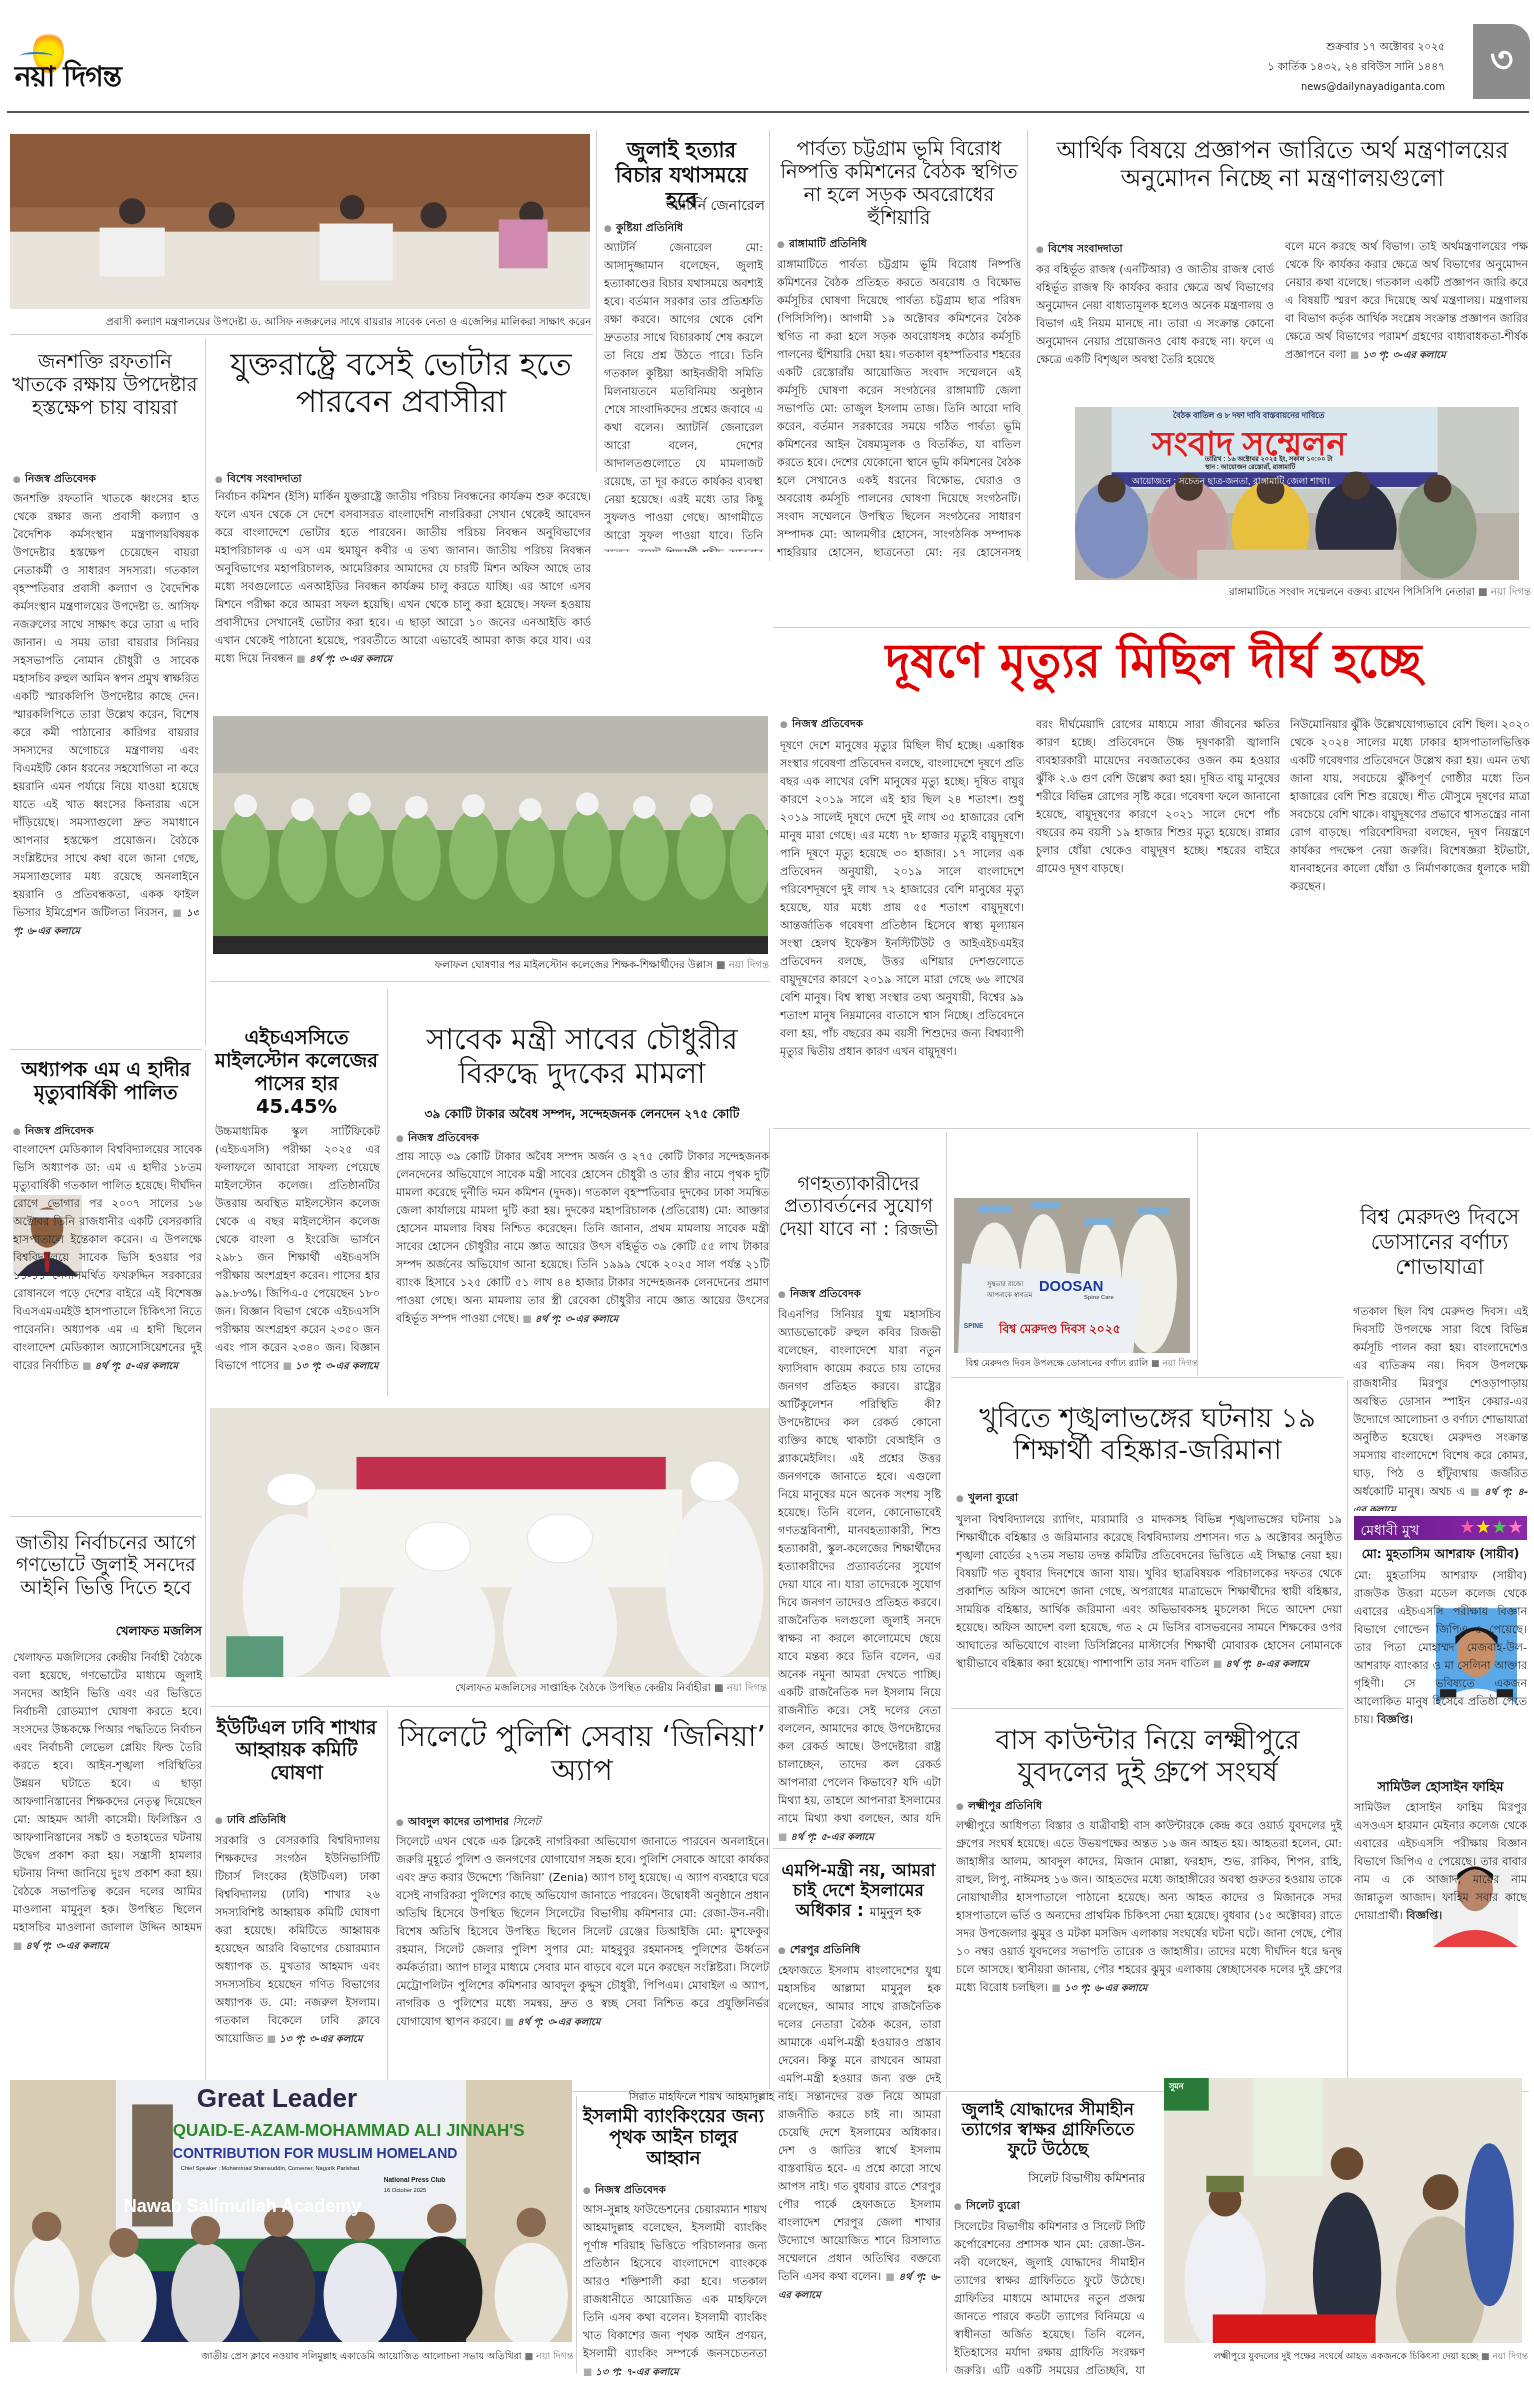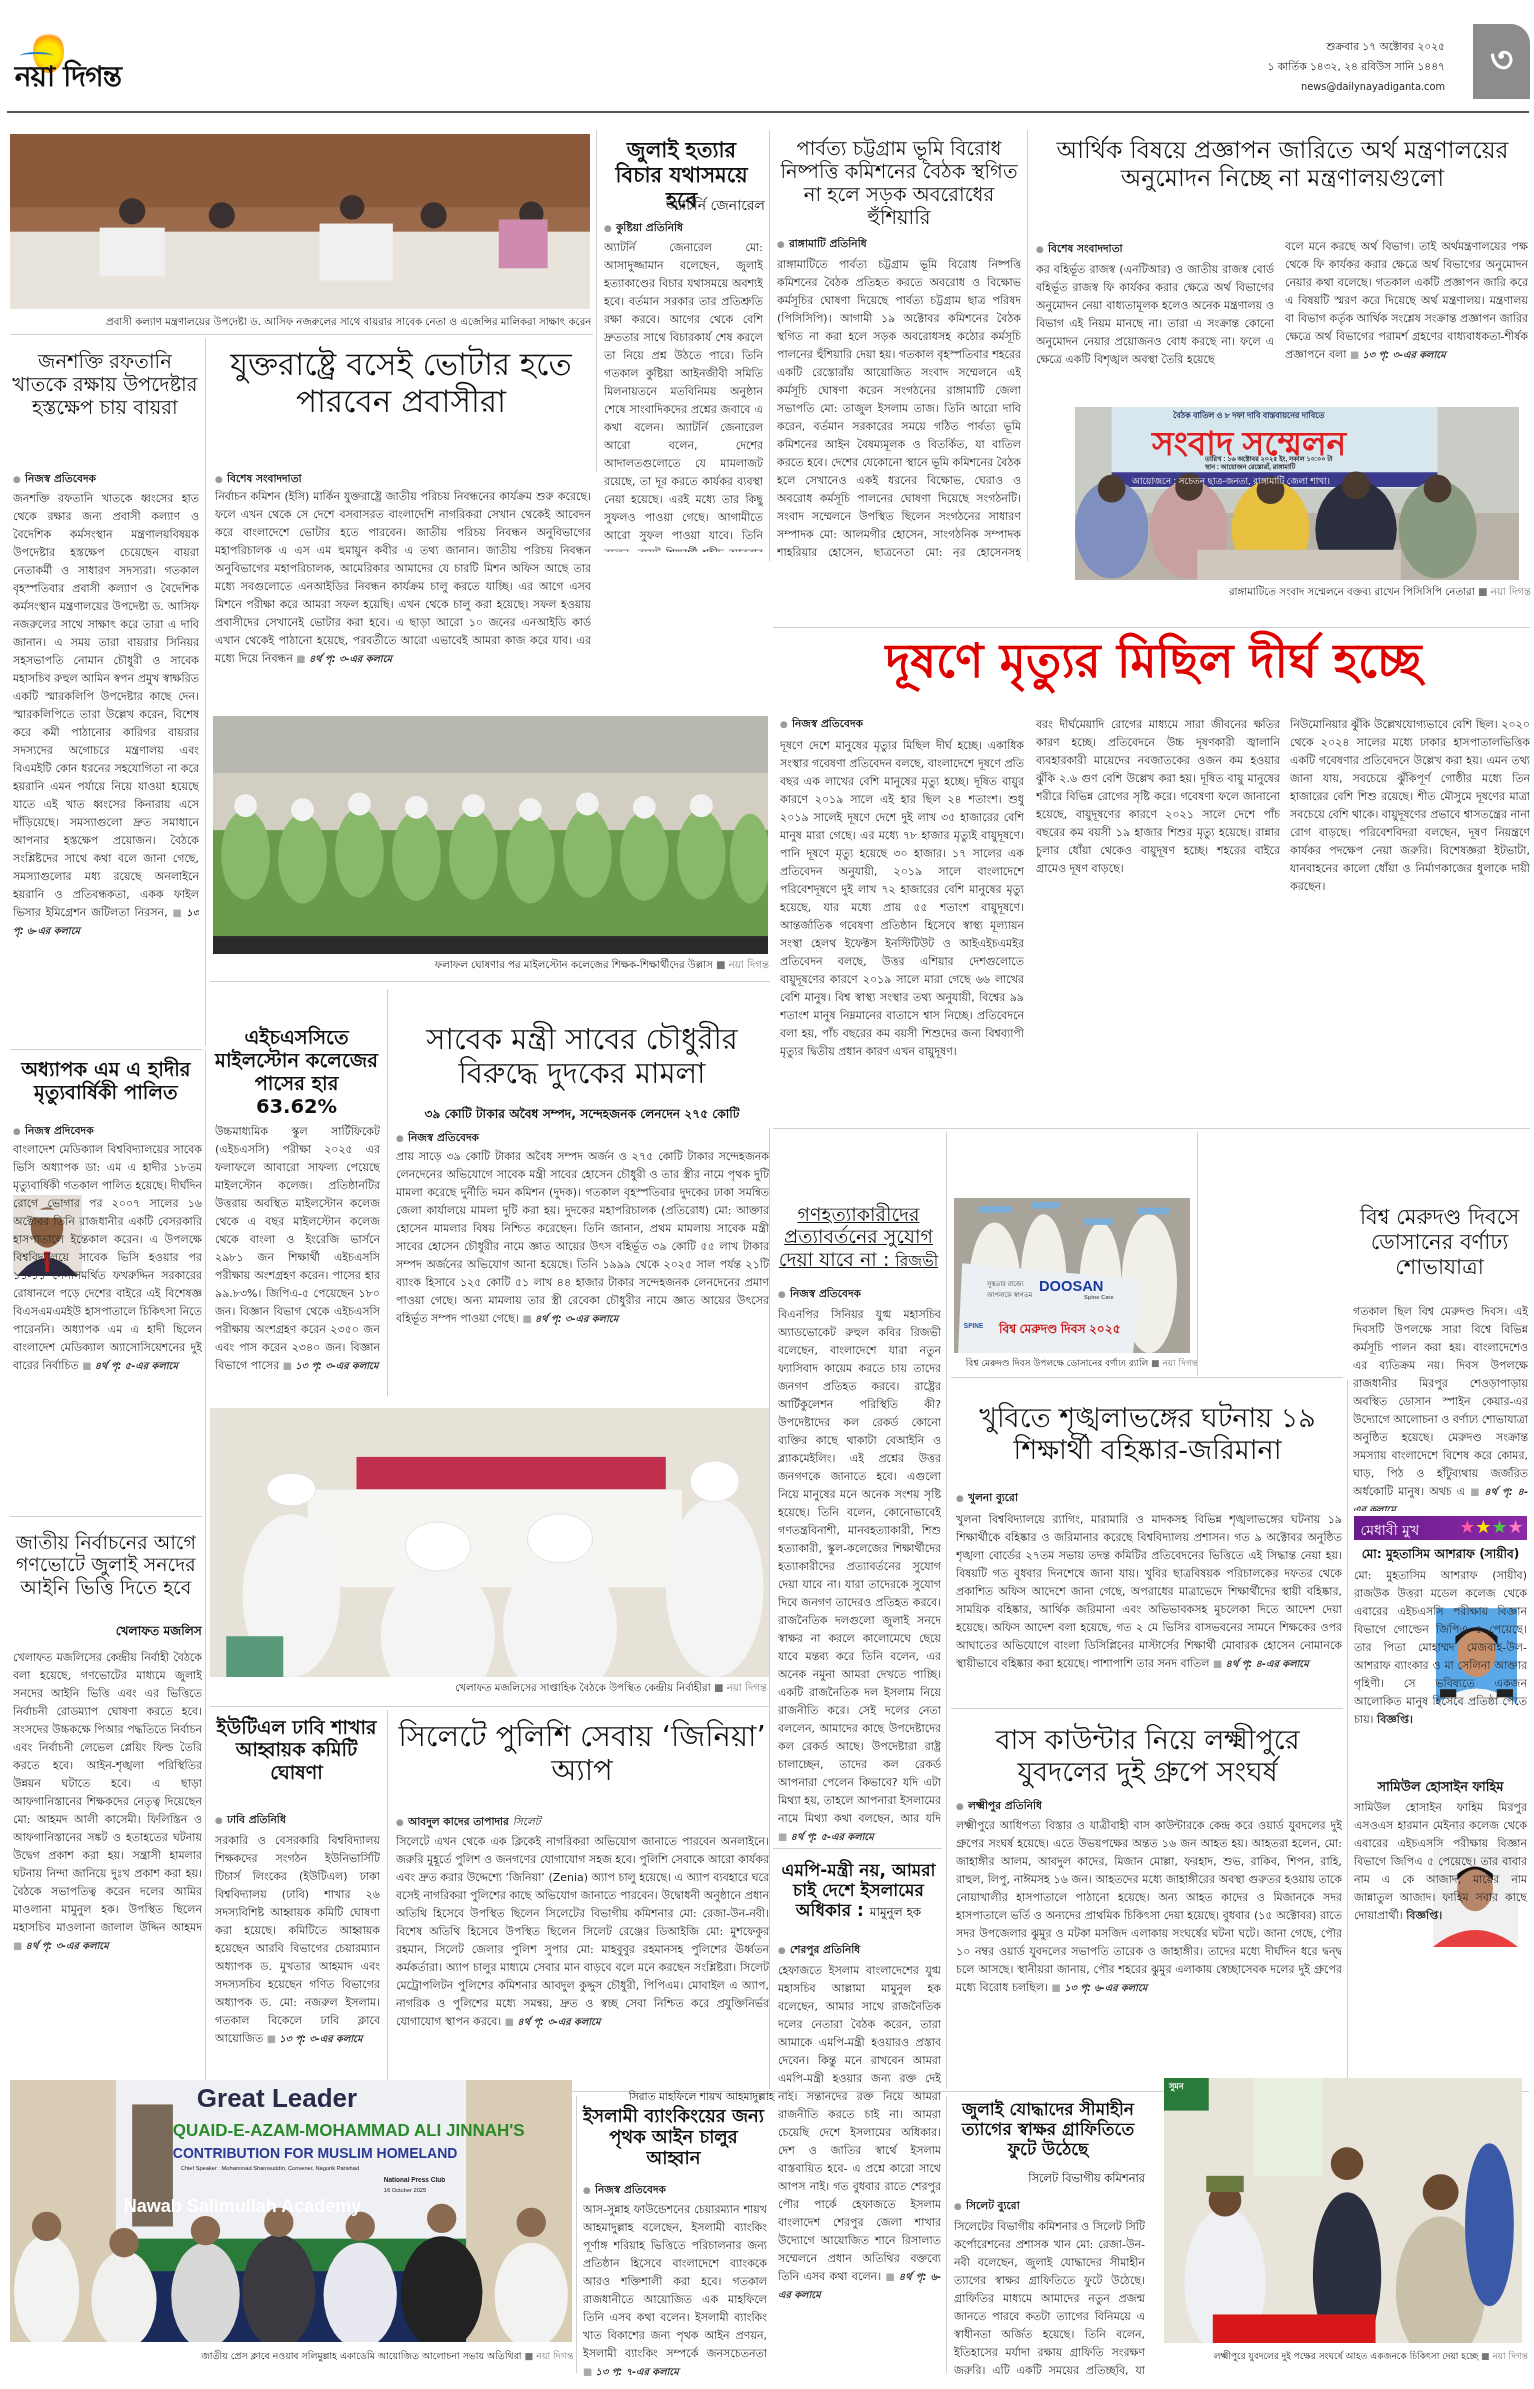--- a/index.html
+++ b/index.html
@@ -177,21 +177,21 @@
         <circle cx="600" cy="110" r="14"></circle>
       </g>
     <g fill="#2a2a2a">
         <rect x="0" y="270" width="682" height="22"></rect>
       </g>
   </svg>
 </div>
 <div class="caption" style="left:215px;top:957px;width:554px;"><span>ফলাফল ঘোষণার পর মাইলস্টোন কলেজের শিক্ষক-শিক্ষার্থীদের উল্লাস</span> <span class="src">■ <span>নয়া দিগন্ত</span></span></div>
 
 <div class="hrule" style="left:210px;top:981px;width:560px;"></div>
-<div class="hl bold" style="left:213px;top:1026px;width:167px;font-size:19.5px;">এইচএসসিতে মাইলস্টোন কলেজের পাসের হার 63.62%</div>
+<div class="hl bold" style="left:213px;top:1026px;width:167px;font-size:19.5px;">এইচএসসিতে মাইলস্টোন কলেজের পাসের হার 45.45%</div>
 <div class="body" style="left:215px;top:1123px;width:165px;height:277px;"><span>উচ্চমাধ্যমিক স্কুল সার্টিফিকেট (এইচএসসি) পরীক্ষা ২০২৫ এর ফলাফলে আবারো সাফল্য পেয়েছে মাইলস্টোন কলেজ। প্রতিষ্ঠানটির উত্তরায় অবস্থিত মাইলস্টোন কলেজ থেকে এ বছর মাইলস্টোন কলেজ থেকে বাংলা ও ইংরেজি ভার্সনে ২৯৮১ জন শিক্ষার্থী এইচএসসি পরীক্ষায় অংশগ্রহণ করেন। পাসের হার ৯৯.৮৩%। জিপিএ-৫ পেয়েছেন ১৮০ জন। বিজ্ঞান বিভাগ থেকে এইচএসসি পরীক্ষায় অংশগ্রহণ করেন ২৩৫০ জন এবং পাস করেন ২৩৪০ জন। বিজ্ঞান বিভাগে পাসের</span> <span class="cont">১৩ পৃ: ৩-এর কলামে</span></div>
 
 <div class="vrule" style="left:387px;top:989px;height:407px;"></div>
 
 <div class="hl" style="left:395px;top:1022px;width:374px;font-size:29px;">সাবেক মন্ত্রী সাবের চৌধুরীর বিরুদ্ধে দুদকের মামলা</div>
 <div class="hl bold" style="left:395px;top:1107px;width:374px;font-size:12.2px;">৩৯ কোটি টাকার অবৈধ সম্পদ, সন্দেহজনক লেনদেন ২৭৫ কোটি</div>
 <div class="byline" style="left:396px;top:1130px;">নিজস্ব প্রতিবেদক</div>
 <div class="body" style="left:396px;top:1148px;width:373px;height:236px;"><span>প্রায় সাড়ে ৩৯ কোটি টাকার অবৈধ সম্পদ অর্জন ও ২৭৫ কোটি টাকার সন্দেহজনক লেনদেনের অভিযোগে সাবেক মন্ত্রী সাবের হোসেন চৌধুরী ও তার স্ত্রীর নামে পৃথক দুটি মামলা করেছে দুর্নীতি দমন কমিশন (দুদক)। গতকাল বৃহস্পতিবার দুদকের ঢাকা সমন্বিত জেলা কার্যালয়ে মামলা দুটি করা হয়। দুদকের মহাপরিচালক (প্রতিরোধ) মো: আক্তার হোসেন মামলার বিষয় নিশ্চিত করেছেন। তিনি জানান, প্রথম মামলায় সাবেক মন্ত্রী সাবের হোসেন চৌধুরীর নামে জ্ঞাত আয়ের উৎস বহির্ভূত ৩৯ কোটি ৫৫ লাখ টাকার সম্পদ অর্জনের অভিযোগ আনা হয়েছে। তিনি ১৯৯৯ থেকে ২০২৫ সাল পর্যন্ত ২১টি ব্যাংক হিসাবে ১২৫ কোটি ৫১ লাখ ৪৪ হাজার টাকার সন্দেহজনক লেনদেনের প্রমাণ পাওয়া গেছে। অন্য মামলায় তার স্ত্রী রেবেকা চৌধুরীর নামে জ্ঞাত আয়ের উৎসের বহির্ভূত সম্পদ পাওয়া গেছে।</span> <span class="cont">৪র্থ পৃ: ৩-এর কলামে</span></div>
 
 <div class="hrule" style="left:9.8px;top:1049px;width:192px;"></div>
@@ -245,21 +245,21 @@
 <div class="body" style="left:215px;top:1832px;width:165px;height:252px;"><span>সরকারি ও বেসরকারি বিশ্ববিদ্যালয় শিক্ষকদের সংগঠন ইউনিভার্সিটি টিচার্স লিংকের (ইউটিএল) ঢাকা বিশ্ববিদ্যালয় (ঢাবি) শাখার ২৬ সদস্যবিশিষ্ট আহ্বায়ক কমিটি ঘোষণা করা হয়েছে। কমিটিতে আহ্বায়ক হয়েছেন আরবি বিভাগের চেয়ারম্যান অধ্যাপক ড. মুখতার আহমাদ এবং সদস্যসচিব হয়েছেন গণিত বিভাগের অধ্যাপক ড. মো: নজরুল ইসলাম। গতকাল বিকেলে ঢাবি ক্লাবে আয়োজিত</span> <span class="cont">১৩ পৃ: ৩-এর কলামে</span></div>
 
 <div class="vrule" style="left:387px;top:1710px;height:383px;"></div>
 
 <div class="hl" style="left:395px;top:1719px;width:374px;font-size:29px;">সিলেটে পুলিশি সেবায় ‘জিনিয়া’ অ্যাপ</div>
 <div class="byline" style="left:396px;top:1814px;"><span>আবদুল কাদের তাপাদার</span> <span style="font-weight:normal;font-style:italic;">সিলেট</span></div>
 <div class="body" style="left:396px;top:1833px;width:373px;height:248px;"><span>সিলেটে এখন থেকে এক ক্লিকেই নাগরিকরা অভিযোগ জানাতে পারবেন অনলাইনে। জরুরি মুহূর্তে পুলিশ ও জনগণের যোগাযোগ সহজ হবে। পুলিশি সেবাকে আরো কার্যকর এবং দ্রুত করার উদ্দেশ্যে ‘জিনিয়া’ (Zenia) অ্যাপ চালু হয়েছে। এ অ্যাপ ব্যবহারে ঘরে বসেই নাগরিকরা পুলিশের কাছে অভিযোগ জানাতে পারবেন। উদ্বোধনী অনুষ্ঠানে প্রধান অতিথি হিসেবে উপস্থিত ছিলেন সিলেটের বিভাগীয় কমিশনার মো: রেজা-উন-নবী। বিশেষ অতিথি হিসেবে উপস্থিত ছিলেন সিলেট রেঞ্জের ডিআইজি মো: মুশফেকুর রহমান, সিলেট জেলার পুলিশ সুপার মো: মাহবুবুর রহমানসহ পুলিশের ঊর্ধ্বতন কর্মকর্তারা। অ্যাপ চালুর মাধ্যমে সেবার মান বাড়বে বলে মনে করছেন সংশ্লিষ্টরা। সিলেট মেট্রোপলিটন পুলিশের কমিশনার আবদুল কুদ্দুস চৌধুরী, পিপিএম। মোবাইল এ অ্যাপ, নাগরিক ও পুলিশের মধ্যে সমন্বয়, দ্রুত ও স্বচ্ছ সেবা নিশ্চিত করে প্রযুক্তিনির্ভর যোগাযোগ স্থাপন করবে।</span> <span class="cont">৪র্থ পৃ: ৩-এর কলামে</span></div>
 
 <div class="vrule" style="left:769px;top:1128px;height:961px;"></div>
 <div class="hrule" style="left:773px;top:1128px;width:757px;"></div>
-<div class="hl" style="left:775px;top:1203px;width:167px;font-size:19px;text-decoration:underline;"><span>গণহত্যাকারীদের প্রত্যাবর্তনের সুযোগ দেয়া যাবে না</span> : <span style="font-size:15.5px;">রিজভী</span></div>
+<div class="hl" style="left:775px;top:1172px;width:167px;font-size:19px;"><span>গণহত্যাকারীদের প্রত্যাবর্তনের সুযোগ দেয়া যাবে না</span> : <span style="font-size:15.5px;">রিজভী</span></div>
 <div class="byline" style="left:778px;top:1286px;">নিজস্ব প্রতিবেদক</div>
 <div class="body" style="left:778px;top:1306px;width:163px;height:537px;"><span>বিএনপির সিনিয়র যুগ্ম মহাসচিব অ্যাডভোকেট রুহুল কবির রিজভী বলেছেন, বাংলাদেশে যারা নতুন ফ্যাসিবাদ কায়েম করতে চায় তাদের জনগণ প্রতিহত করবে। রাষ্ট্রের আর্টিকুলেশন পরিস্থিতি কী? উপদেষ্টাদের কল রেকর্ড কোনো ব্যক্তির কাছে থাকাটা বেআইনি ও ব্ল্যাকমেইলিং। এই প্রশ্নের উত্তর জনগণকে জানাতে হবে। এগুলো নিয়ে মানুষের মনে অনেক সংশয় সৃষ্টি হয়েছে। তিনি বলেন, কোনোভাবেই গণতন্ত্রবিনাশী, মানবহত্যাকারী, শিশু হত্যাকারী, স্কুল-কলেজের শিক্ষার্থীদের হত্যাকারীদের প্রত্যাবর্তনের সুযোগ দেয়া যাবে না। যারা তাদেরকে সুযোগ দিবে জনগণ তাদেরও প্রতিহত করবে। রাজনৈতিক দলগুলো জুলাই সনদে স্বাক্ষর না করলে কালোমেঘে ছেয়ে যাবে মন্তব্য করে তিনি বলেন, এর অনেক নমুনা আমরা দেখতে পাচ্ছি। একটি রাজনৈতিক দল ইসলাম নিয়ে রাজনীতি করে। সেই দলের নেতা বললেন, আমাদের কাছে উপদেষ্টাদের কল রেকর্ড আছে। উপদেষ্টারা রাষ্ট্র চালাচ্ছেন, তাদের কল রেকর্ড আপনারা পেলেন কিভাবে? যদি এটা মিথ্যা হয়, তাহলে আপনারা ইসলামের নামে মিথ্যা কথা বলছেন, আর যদি</span> <span class="cont">৪র্থ পৃ: ৫-এর কলামে</span></div>
 
 <div class="vrule" style="left:946px;top:1132px;height:957px;"></div>
 
 <div class="photo" style="left:954px;top:1198px;width:236px;height:155px;">
   <svg class="fill" viewBox="0 0 290 190" preserveAspectRatio="none">
     <rect width="290" height="190" fill="#a8a49a"></rect>
     <g fill="#f0efe8">
         <ellipse cx="50" cy="110" rx="32" ry="80"></ellipse>

